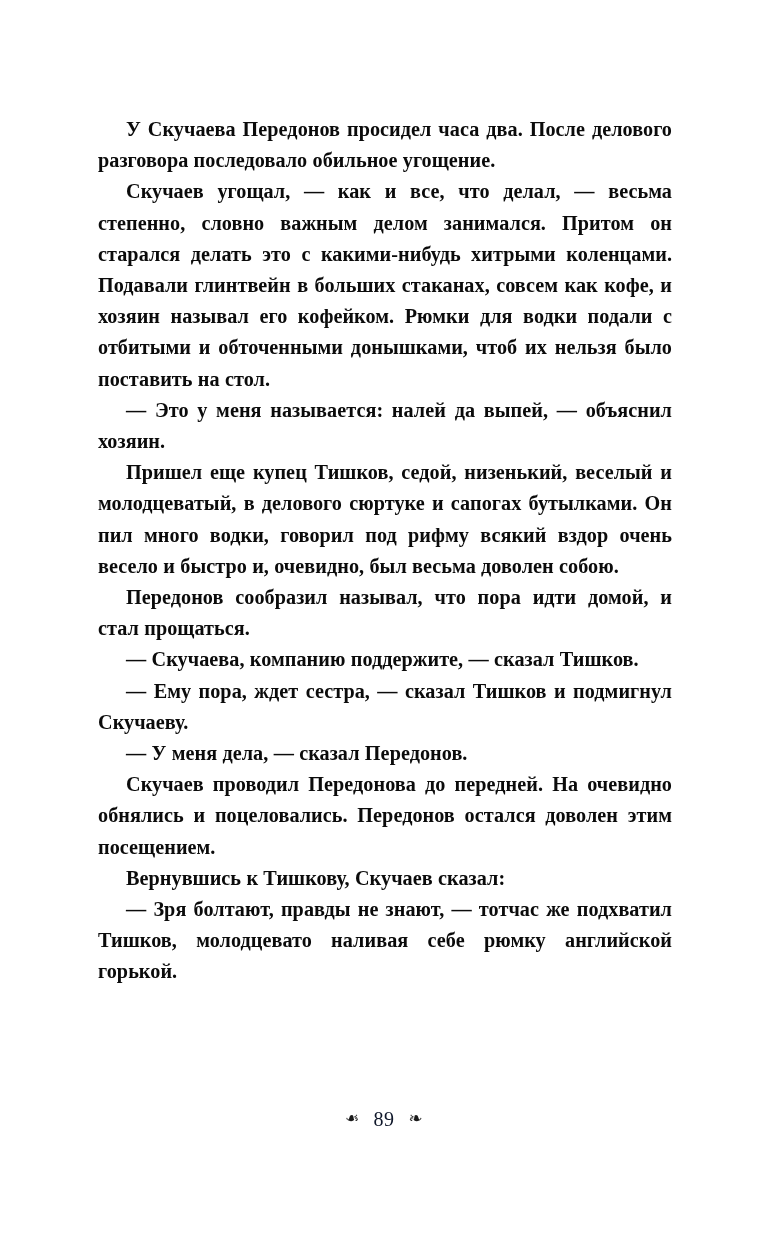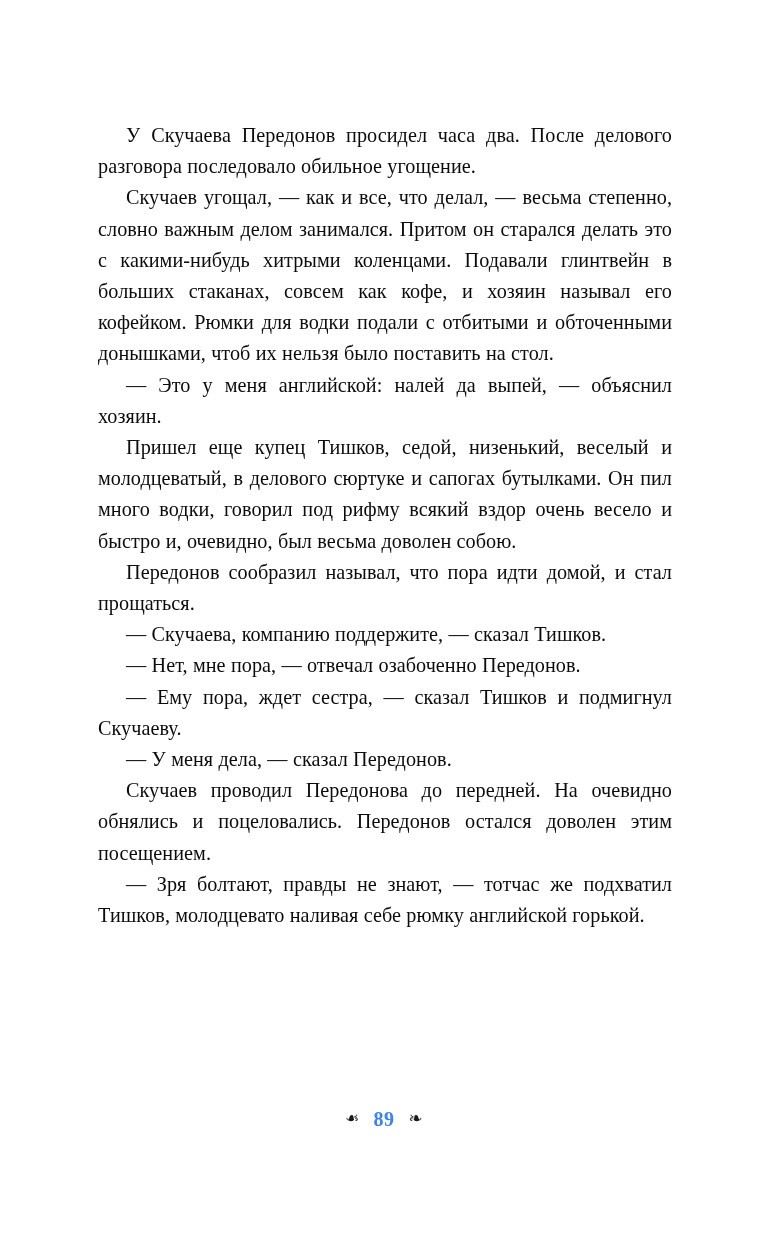--- a/index.html
+++ b/index.html
@@ -16,22 +16,23 @@
   }
   .page {
     position: relative;
     width: 768px;
     height: 1240px;
     box-sizing: border-box;
   }
   .text-block {
     position: absolute;
     left: 98px;
-    top: 120px;
+    top: 114px;
     width: 574px;
+    font-weight: bold;
   }
   p.para {
     margin: 0;
     font-size: 20.2px;
     line-height: 31.2px;
     text-align: justify;
     text-indent: 28px;
     letter-spacing: 0.05px;
     word-spacing: 0.2px;
     hyphens: manual;
@@ -42,49 +43,48 @@
     top: 1108px;
     width: 768px;
     display: flex;
     align-items: center;
     justify-content: center;
     gap: 14px;
   }
   .page-number {
     font-size: 20px;
     line-height: 22px;
-    color: #3b82f6;
+    color: #0f172a;
     letter-spacing: 0.5px;
-    font-weight: bold;
   }
   .ornament {
     font-size: 17px;
     line-height: 20px;
     color: #1a1a1a;
   }
   .ornament.left {
     transform: scaleX(-1);
   }
 </style>
 </head>
 <body>
 
 <div class="page">
 
   <div class="text-block">
     <p class="para">У Скучаева Передонов просидел часа два. После делового разговора последовало обильное угощение.</p>
     <p class="para">Скучаев угощал, — как и все, что делал, — весьма степенно, словно важным делом занимался. Притом он старался делать это с какими-нибудь хитрыми коленцами. Подавали глинтвейн в больших стаканах, совсем как кофе, и хозяин называл его кофейком. Рюмки для водки подали с отбитыми и обточенными донышками, чтоб их нельзя было поставить на стол.</p>
-    <p class="para">— Это у меня английской: налей да выпей, — объяснил хозяин.</p>
+    <p class="para">— Это у меня называется: налей да выпей, — объяснил хозяин.</p>
     <p class="para">Пришел еще купец Тишков, седой, низенький, веселый и молодцеватый, в делового сюртуке и сапогах бутылками. Он пил много водки, говорил под рифму всякий вздор очень весело и быстро и, очевидно, был весьма доволен собою.</p>
     <p class="para">Передонов сообразил называл, что пора идти домой, и стал прощаться.</p>
     <p class="para">— Скучаева, компанию поддержите, — сказал Тишков.</p>
-    <p class="para">— Нет, мне пора, — отвечал озабоченно Передонов.</p>
     <p class="para">— Ему пора, ждет сестра, — сказал Тишков и подмигнул Скучаеву.</p>
     <p class="para">— У меня дела, — сказал Передонов.</p>
     <p class="para">Скучаев проводил Передонова до передней. На очевидно обнялись и поцеловались. Передонов остался доволен этим посещением.</p>
+    <p class="para">Вернувшись к Тишкову, Скучаев сказал:</p>
     <p class="para">— Зря болтают, правды не знают, — тотчас же подхватил Тишков, молодцевато наливая себе рюмку английской горькой.</p>
   </div>
 
   <div class="footer">
     <span class="ornament left">❧</span>
     <span class="page-number">89</span>
     <span class="ornament">❧</span>
   </div>
 
 </div>

